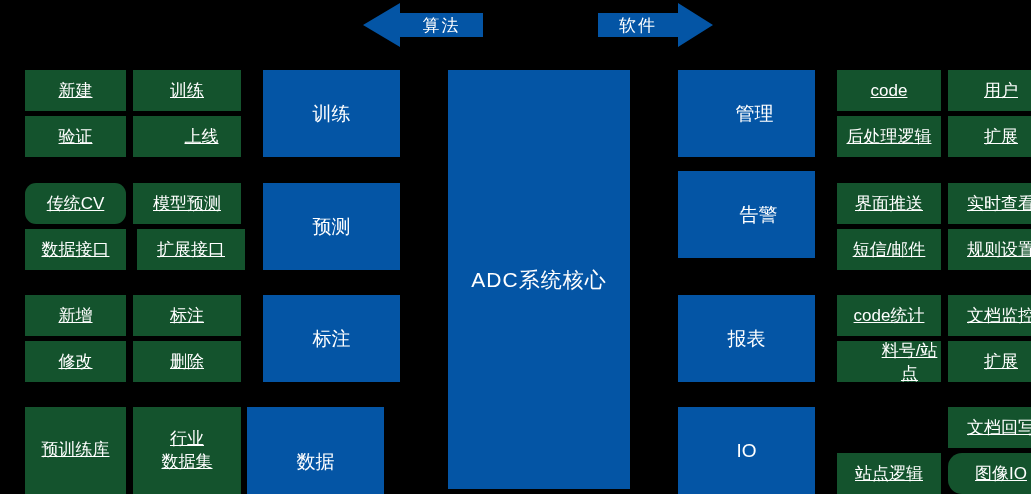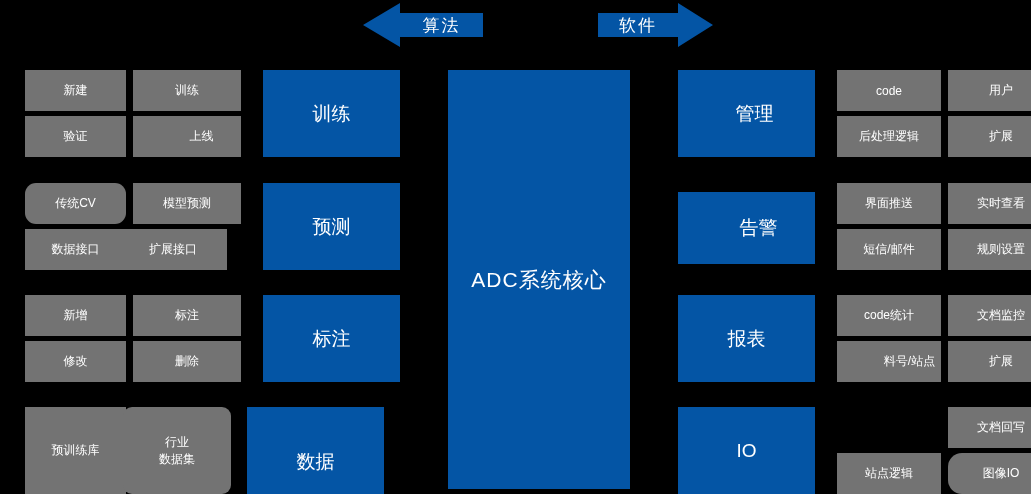--- a/index.html
+++ b/index.html
@@ -18,21 +18,21 @@
     margin-left: 23px;
   }
   .box {
     position: absolute;
     display: flex;
     align-items: center;
     justify-content: center;
     text-align: center;
     box-sizing: border-box;
   }
-  .cyan  { background: #737373; font-size: 12px; }
+  .cyan  { background: #14532d; font-size: 17px; text-decoration: underline; }
   .blue  { background: #0455a5; font-size: 19px; }
   .center-box {
     background: #0455a5;
     font-size: 21px;
     letter-spacing: 1px;
   }
   .tall { white-space: pre-line; line-height: 1.35; }
   .arrow {
     position: absolute;
     top: 2px;
@@ -76,41 +76,41 @@
 
   <div class="box cyan" style="left:2px;top:70px;width:101px;height:41px;">新建</div>
   <div class="box cyan" style="left:110px;top:70px;width:108px;height:41px;">训练</div>
   <div class="box cyan" style="left:2px;top:116px;width:101px;height:41px;">验证</div>
   <div class="box cyan" style="left:110px;top:116px;width:108px;height:41px;padding-left:29px;">上线</div>
   <div class="box blue" style="left:240px;top:70px;width:137px;height:87px;">训练</div>
 
   <div class="box cyan" style="left:2px;top:183px;width:101px;height:41px;border-radius:11px;">传统CV</div>
   <div class="box cyan" style="left:110px;top:183px;width:108px;height:41px;">模型预测</div>
   <div class="box cyan" style="left:2px;top:229px;width:101px;height:41px;">数据接口</div>
-  <div class="box cyan" style="left:96px;top:229px;width:108px;height:41px;">扩展接口</div>
+  <div class="box cyan" style="left:114px;top:229px;width:108px;height:41px;">扩展接口</div>
   <div class="box blue" style="left:240px;top:183px;width:137px;height:87px;">预测</div>
 
   <div class="box cyan" style="left:2px;top:295px;width:101px;height:41px;">新增</div>
   <div class="box cyan" style="left:110px;top:295px;width:108px;height:41px;">标注</div>
   <div class="box cyan" style="left:2px;top:341px;width:101px;height:41px;">修改</div>
   <div class="box cyan" style="left:110px;top:341px;width:108px;height:41px;">删除</div>
   <div class="box blue" style="left:240px;top:295px;width:137px;height:87px;">标注</div>
 
   <div class="box cyan tall" style="left:2px;top:407px;width:101px;height:87px;">预训练库</div>
-  <div class="box cyan tall" style="left:100px;top:407px;width:108px;height:87px;border-radius:9px;">行业
+  <div class="box cyan tall" style="left:110px;top:407px;width:108px;height:87px;">行业
 数据集</div>
   <div class="box blue" style="left:224px;top:407px;width:137px;height:110px;">数据</div>
 
   <div class="box blue" style="left:655px;top:70px;width:137px;height:87px;padding-left:16px;">管理</div>
   <div class="box cyan" style="left:814px;top:70px;width:104px;height:41px;">code</div>
   <div class="box cyan" style="left:925px;top:70px;width:106px;height:41px;">用户</div>
   <div class="box cyan" style="left:814px;top:116px;width:104px;height:41px;">后处理逻辑</div>
   <div class="box cyan" style="left:925px;top:116px;width:106px;height:41px;">扩展</div>
 
-  <div class="box blue" style="left:655px;top:192px;width:137px;height:72px;padding-left:24px;">告警</div>
+  <div class="box blue" style="left:655px;top:171px;width:137px;height:87px;padding-left:24px;">告警</div>
   <div class="box cyan" style="left:814px;top:183px;width:104px;height:41px;">界面推送</div>
   <div class="box cyan" style="left:925px;top:183px;width:106px;height:41px;">实时查看</div>
   <div class="box cyan" style="left:814px;top:229px;width:104px;height:41px;">短信/邮件</div>
   <div class="box cyan" style="left:925px;top:229px;width:106px;height:41px;">规则设置</div>
 
   <div class="box blue" style="left:655px;top:295px;width:137px;height:87px;">报表</div>
   <div class="box cyan" style="left:814px;top:295px;width:104px;height:41px;">code统计</div>
   <div class="box cyan" style="left:925px;top:295px;width:106px;height:41px;">文档监控</div>
   <div class="box cyan" style="left:814px;top:341px;width:104px;height:41px;padding-left:41px;">料号/站点</div>
   <div class="box cyan" style="left:925px;top:341px;width:106px;height:41px;">扩展</div>

